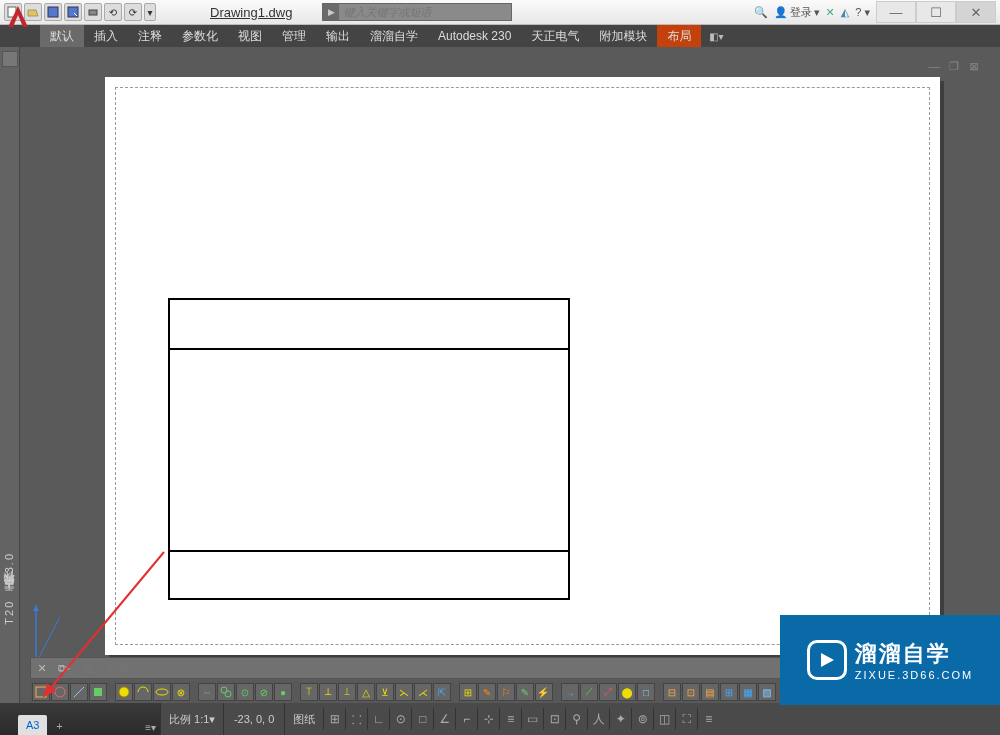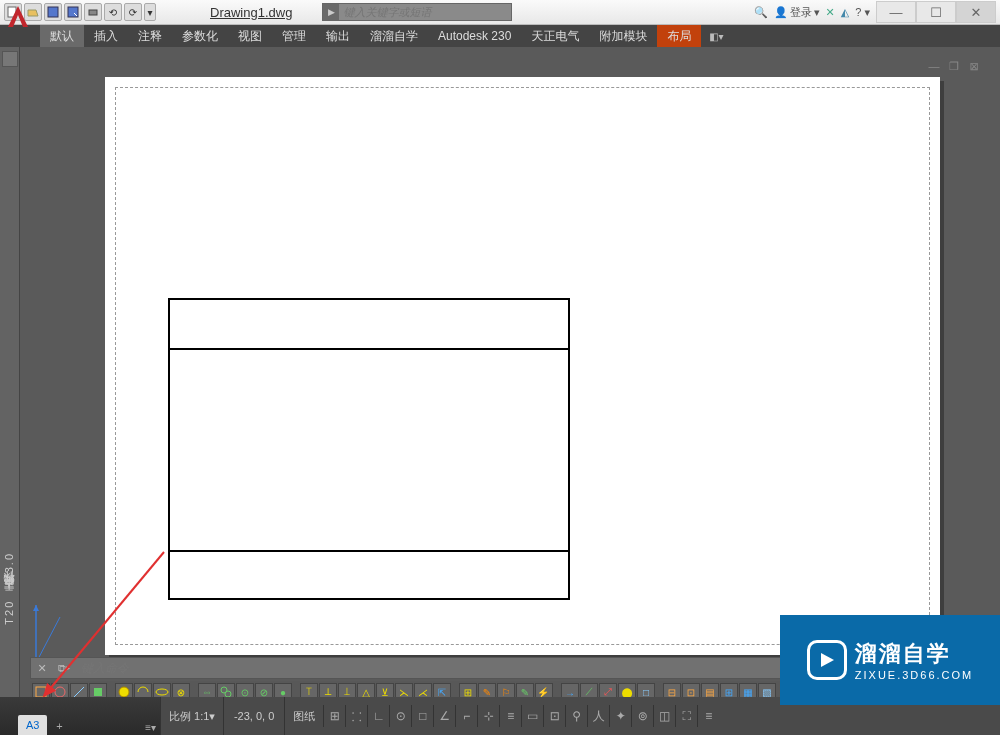--- a/index.html
+++ b/index.html
@@ -54,21 +54,21 @@
 .cmdbar input{flex:1;background:transparent;border:none;color:#bbb;font-size:12px;font-style:italic;padding:0 6px;outline:none;}
 
 
 .toolrow{position:absolute;left:30px;right:10px;height:22px;background:#585858;display:flex;align-items:center;gap:1px;padding:0 2px;overflow:hidden;}
 .toolrow.row1{bottom:2px;}
 .tbtn{width:18px;height:18px;border:1px solid #444;display:flex;align-items:center;justify-content:center;font-size:10px;}
 .tbtn svg{width:14px;height:14px;}
 .sep{width:6px;}
 
 
-.statusbar{position:absolute;left:0;right:0;bottom:0;height:38px;background:#4a4a4a;display:flex;align-items:center;color:#ccc;font-size:11px;}
+.statusbar{position:absolute;left:0;right:0;bottom:0;height:32px;background:#4a4a4a;display:flex;align-items:center;color:#ccc;font-size:11px;}
 .statusbar .tabzone{width:160px;height:100%;background:linear-gradient(#3a3a3a,#2a2a2a);display:flex;align-items:flex-end;position:relative;}
 .stab{height:20px;padding:0 8px;background:#e0e0e0;color:#0066cc;font-size:11px;display:flex;align-items:center;border-radius:2px 2px 0 0;margin-left:18px;position:relative;}
 .stab-add{width:16px;height:18px;color:#aaa;display:flex;align-items:center;justify-content:center;margin-left:4px;}
 .sdrop{position:absolute;right:4px;bottom:2px;color:#aaa;font-size:10px;}
 .scale{padding:0 8px;border-left:1px solid #333;height:100%;display:flex;align-items:center;}
 .coords{padding:0 10px;border-left:1px solid #333;height:100%;display:flex;align-items:center;}
 .sicons{display:flex;height:100%;align-items:center;}
 .sicon{width:22px;height:22px;display:flex;align-items:center;justify-content:center;border-left:1px solid #333;font-size:12px;color:#aaa;}
 
 

